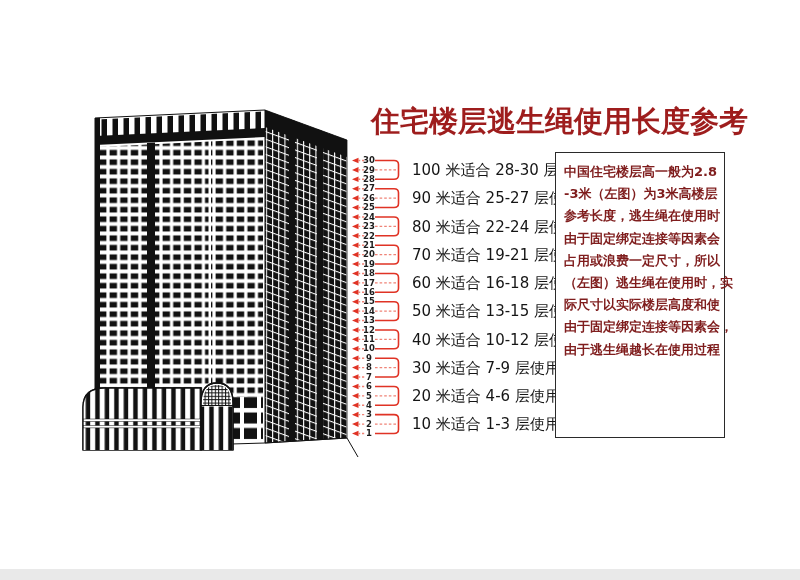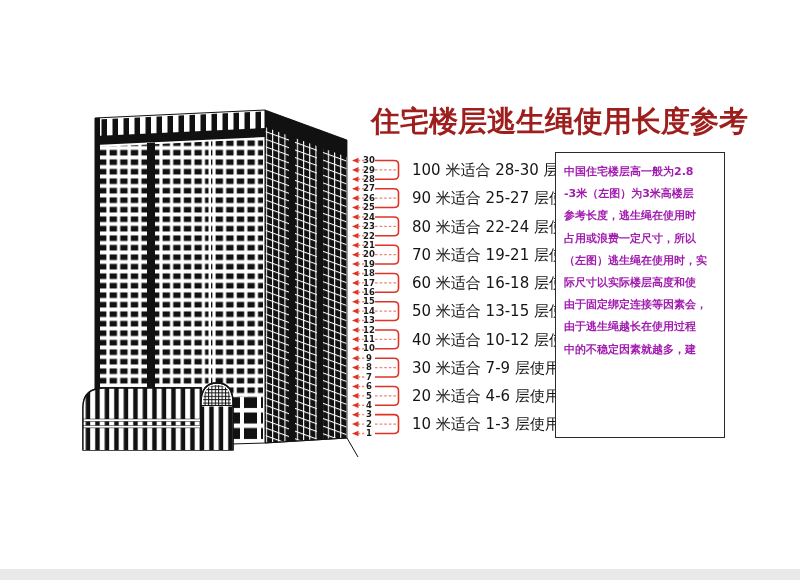--- a/index.html
+++ b/index.html
@@ -12,21 +12,21 @@
     font-size:29px;font-weight:bold;color:#9e1d1d;white-space:nowrap;text-align:center;
   }
   .building-svg{position:absolute;left:55px;top:100px;width:305px;height:365px;}
   .figure-svg{position:absolute;left:345px;top:150px;width:215px;height:298px;}
   .note-box{
     position:absolute;left:555px;top:152px;width:170px;height:286px;
     border:1.5px solid #2a2a2a;box-sizing:border-box;
     padding:8px 0 0 8px;background:#ffffff;
   }
   .note-line{
-    font-size:11px;font-weight:bold;color:#a21caf;line-height:22.2px;white-space:nowrap;
+    font-size:13px;font-weight:bold;color:#7f1d1d;line-height:22.2px;white-space:nowrap;
   }
   .footer-bar{
     position:absolute;left:0;bottom:0;width:800px;height:11px;background:#e9e9e9;
   }
   svg text{font-family:"DejaVu Sans","Liberation Sans",sans-serif;}
 </style>
 </head>
 <body>
 
 <svg class="building-svg" viewBox="0 0 305 365">
@@ -231,21 +231,21 @@
     <line x1="30" y1="274.086" x2="52" y2="274.086" stroke="#ef8377" stroke-width="1.4" stroke-dasharray="2.6 2"></line>
     <text x="67" y="279.286" font-size="15" fill="#151515">10 米适合 1-3 层使用</text>
   </svg>
 
 <div class="title">住宅楼层逃生绳使用长度参考</div>
 
 <div class="note-box">
     <div class="note-line">中国住宅楼层高一般为2.8</div>
     <div class="note-line">-3米（左图）为3米高楼层</div>
     <div class="note-line">参考长度，逃生绳在使用时</div>
+    <div class="note-line">由于固定绑定连接等因素会</div>
     <div class="note-line">占用或浪费一定尺寸，所以</div>
     <div class="note-line">（左图）逃生绳在使用时，实</div>
     <div class="note-line">际尺寸以实际楼层高度和使</div>
     <div class="note-line">由于固定绑定连接等因素会，</div>
     <div class="note-line">由于逃生绳越长在使用过程</div>
-    <div class="note-line">中的不稳定因素就越多，建</div>
   </div>
 
 <div class="footer-bar"></div>
 
 </body></html>

